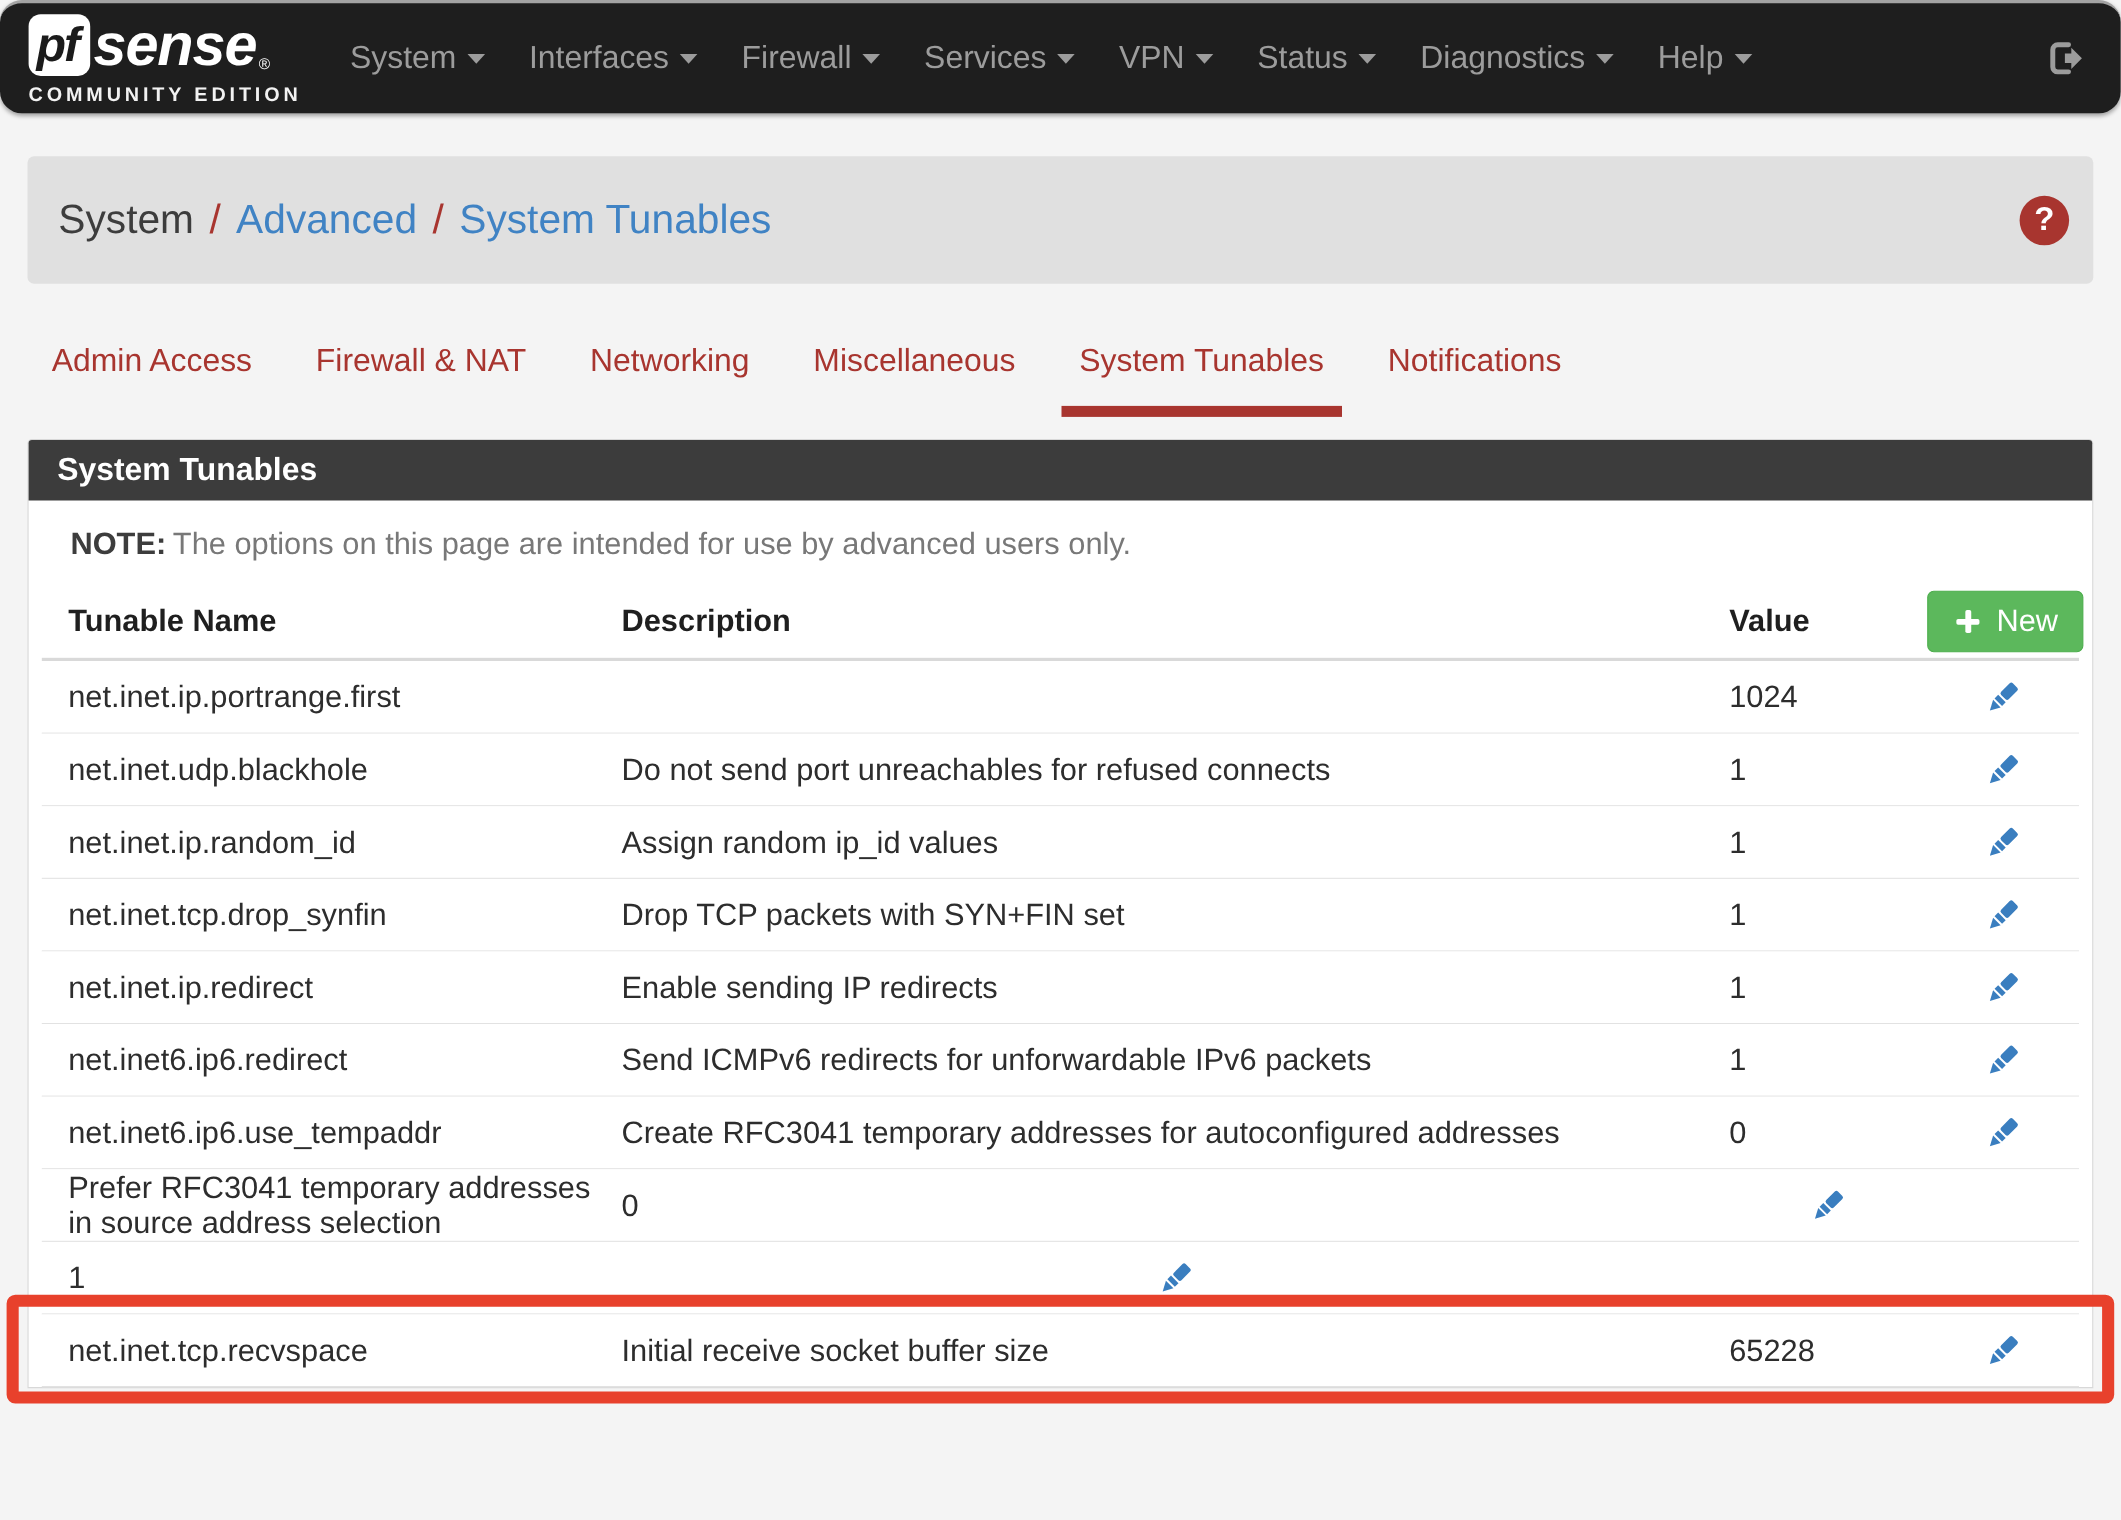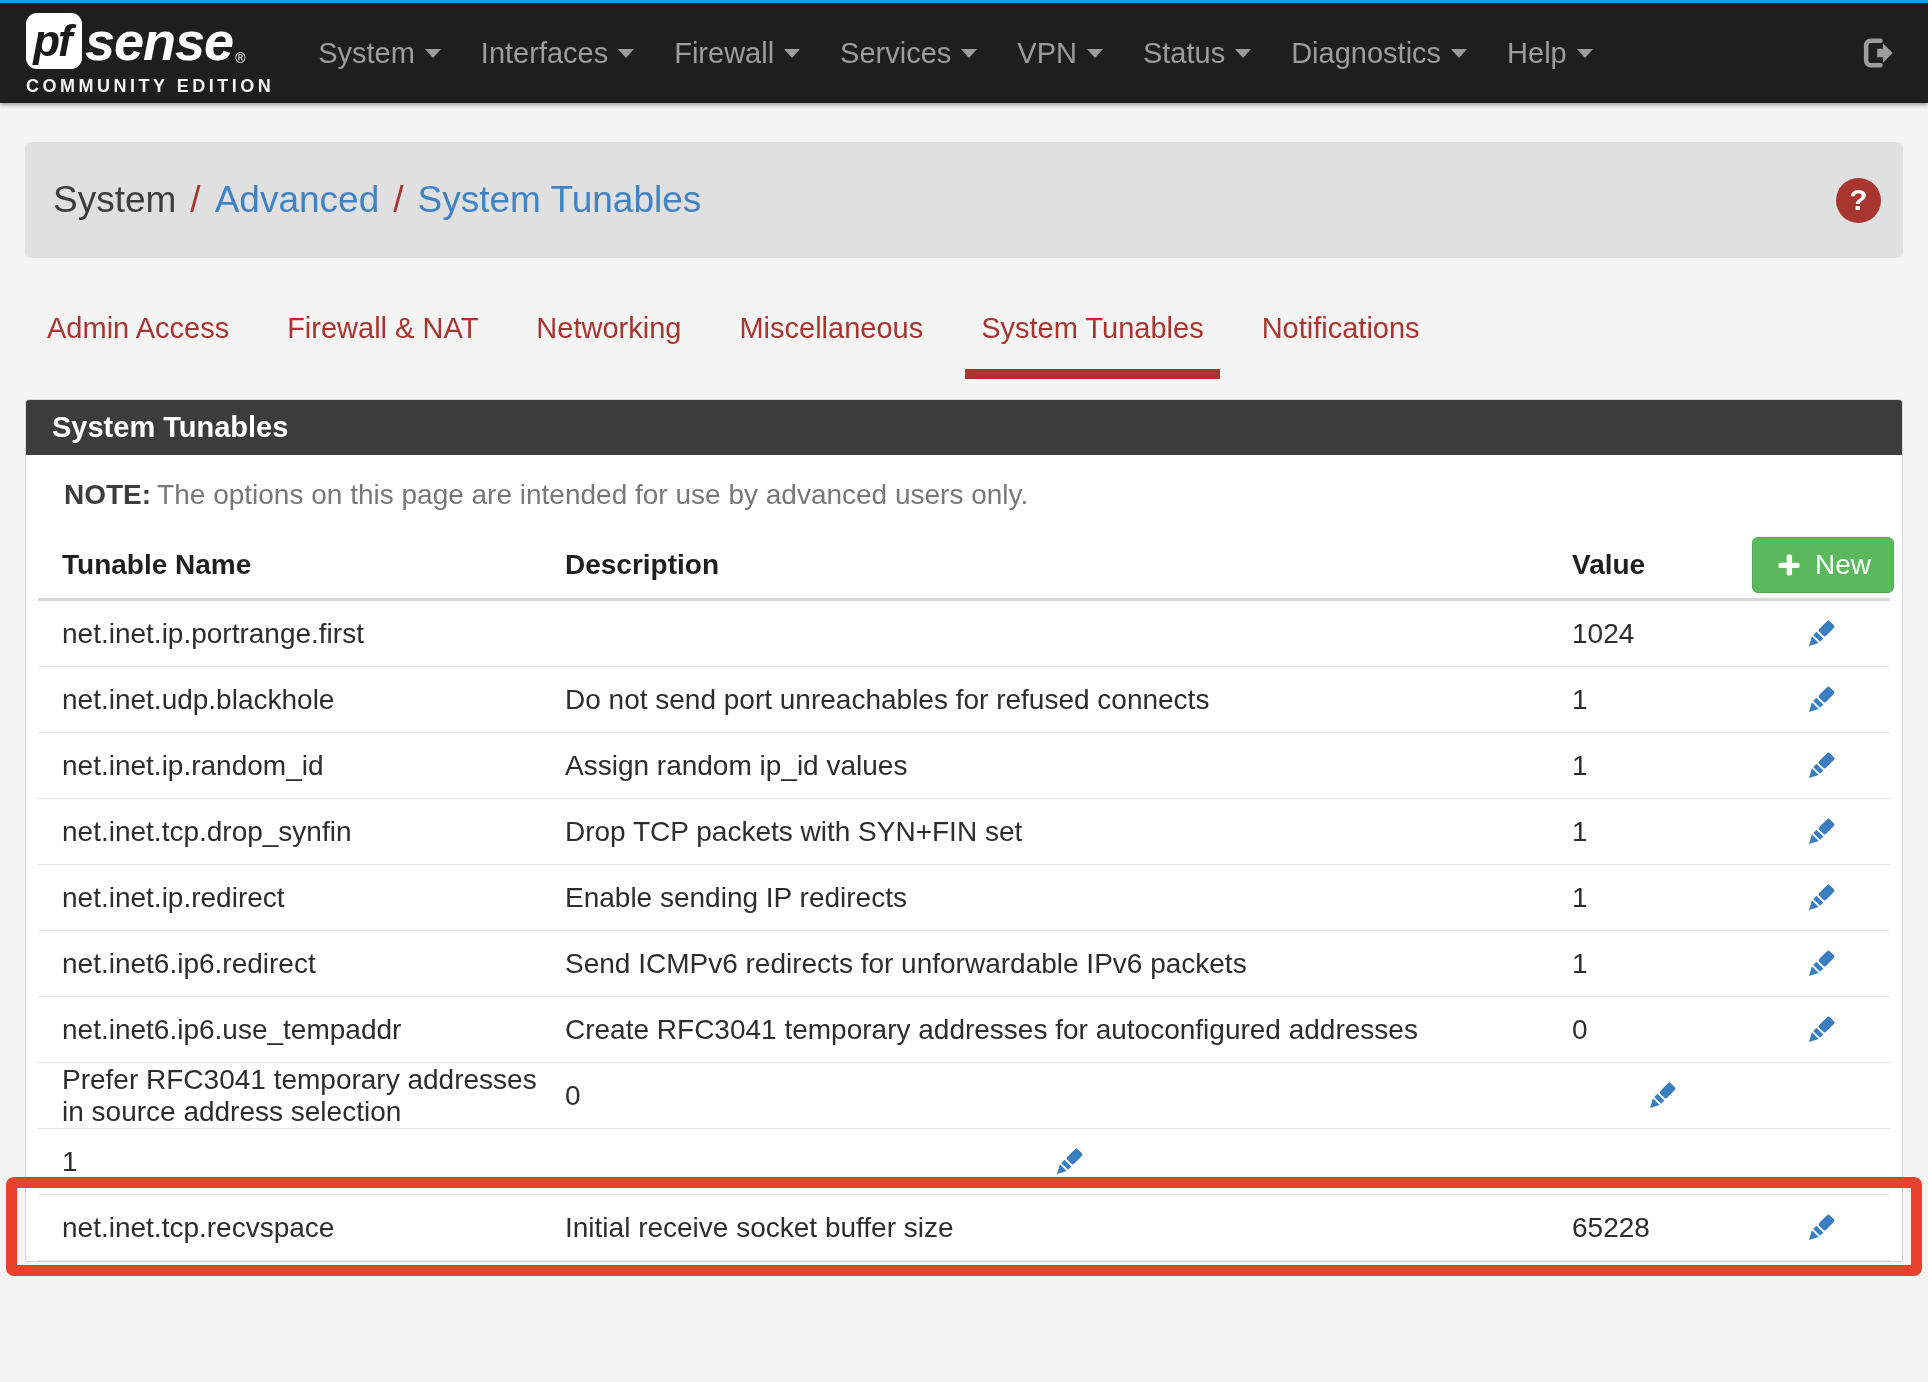--- a/index.html
+++ b/index.html
@@ -11,24 +11,25 @@
     color: #333;
   }
   body { position: relative; }
 
   
   .navbar {
     height: 103px;
     background: var(--navbar-bg);
     display: flex;
     align-items: center;
-    border-top: 3px solid #0ea5e9;
+    border-top: 3px solid #a3a3a3;
     box-shadow: 0 2px 4px rgba(0,0,0,.35);
     position: relative;
     z-index: 5;
+    border-radius: 20px;
   }
   .brand {
     margin-left: 26px;
     display: flex;
     flex-direction: column;
     justify-content: center;
   }
   .brand-line { display: flex; align-items: center; }
   .brand-box {
     width: 56px; height: 56px;

